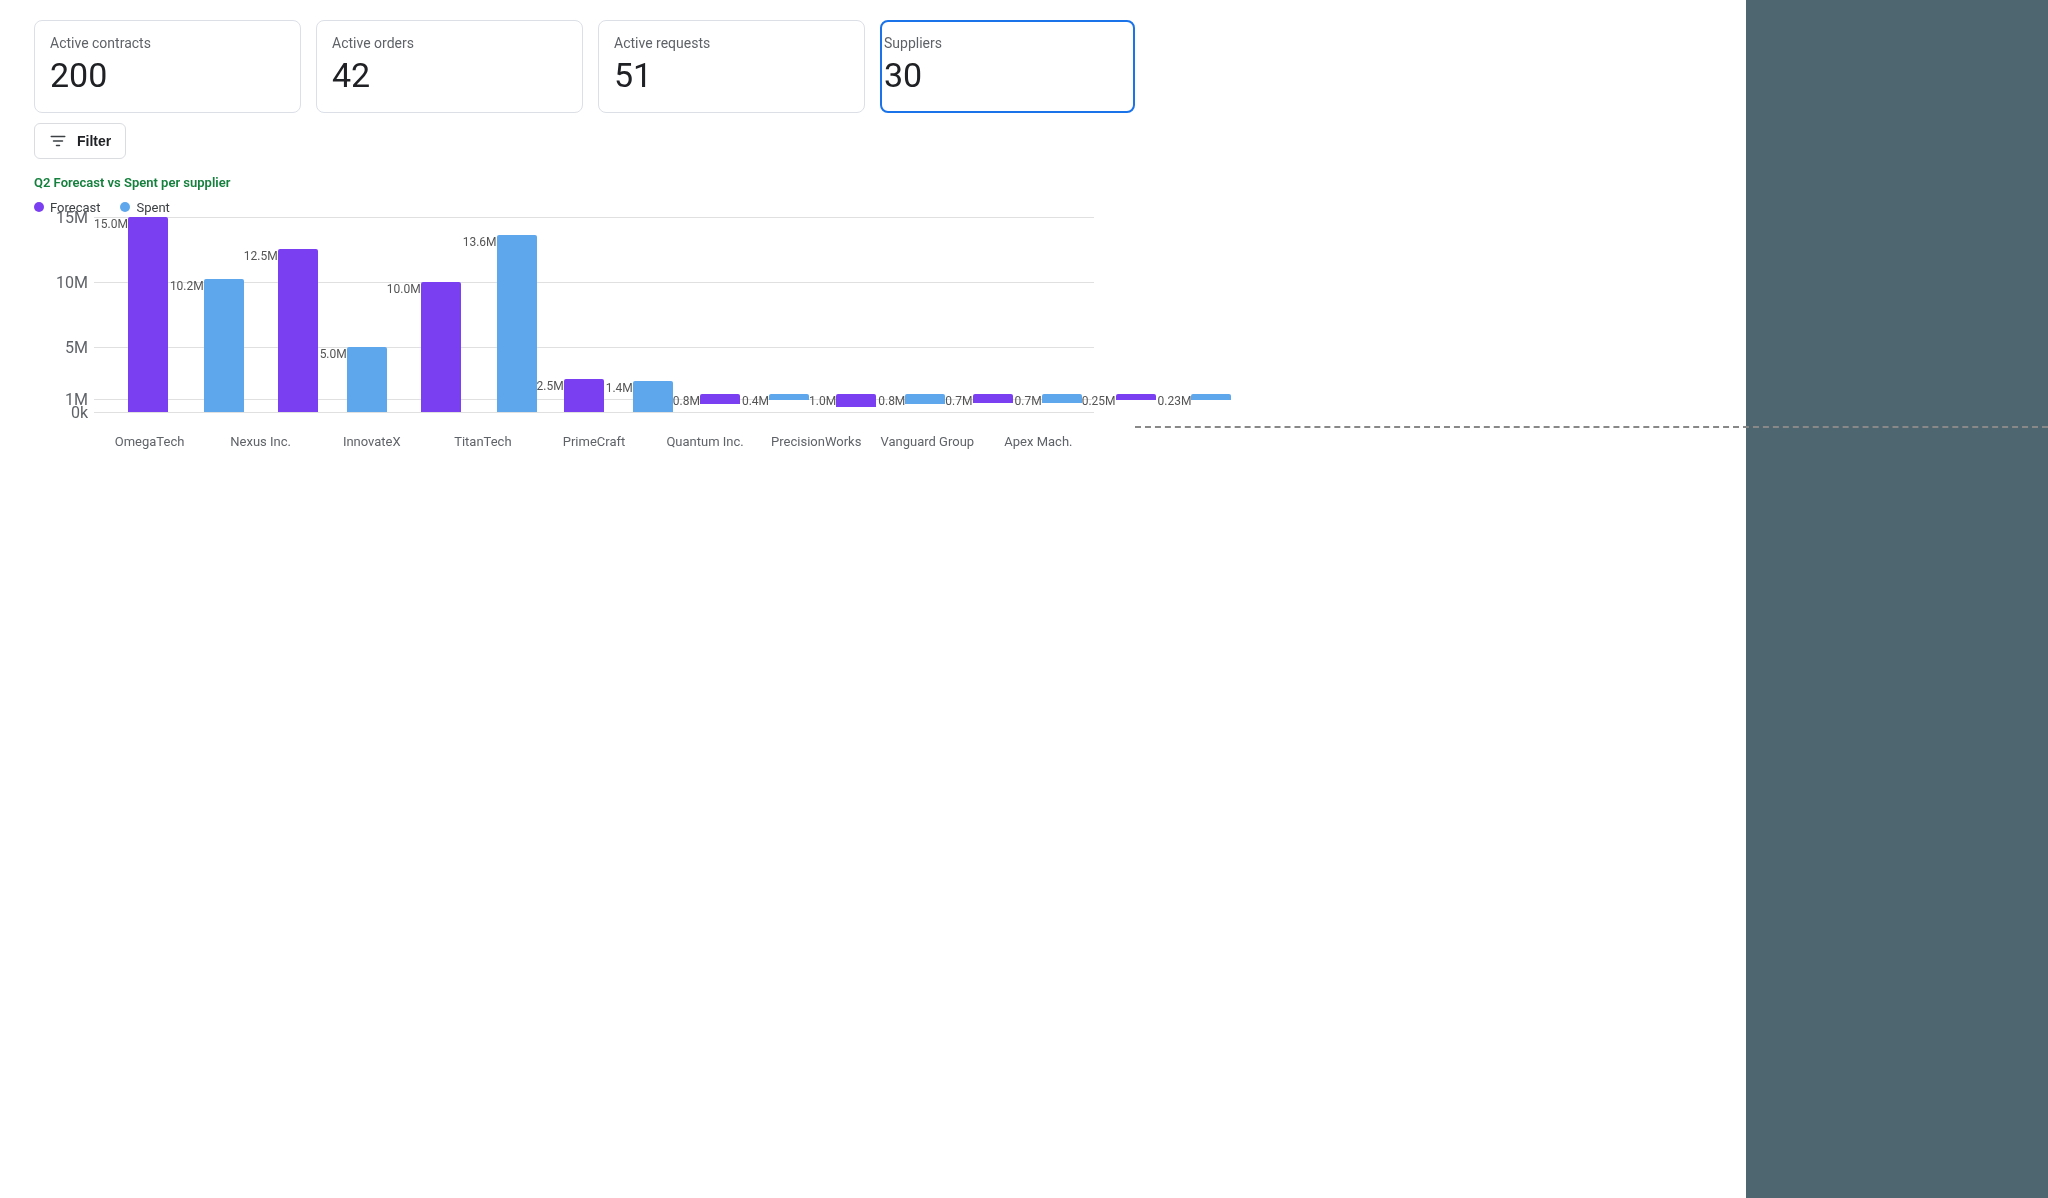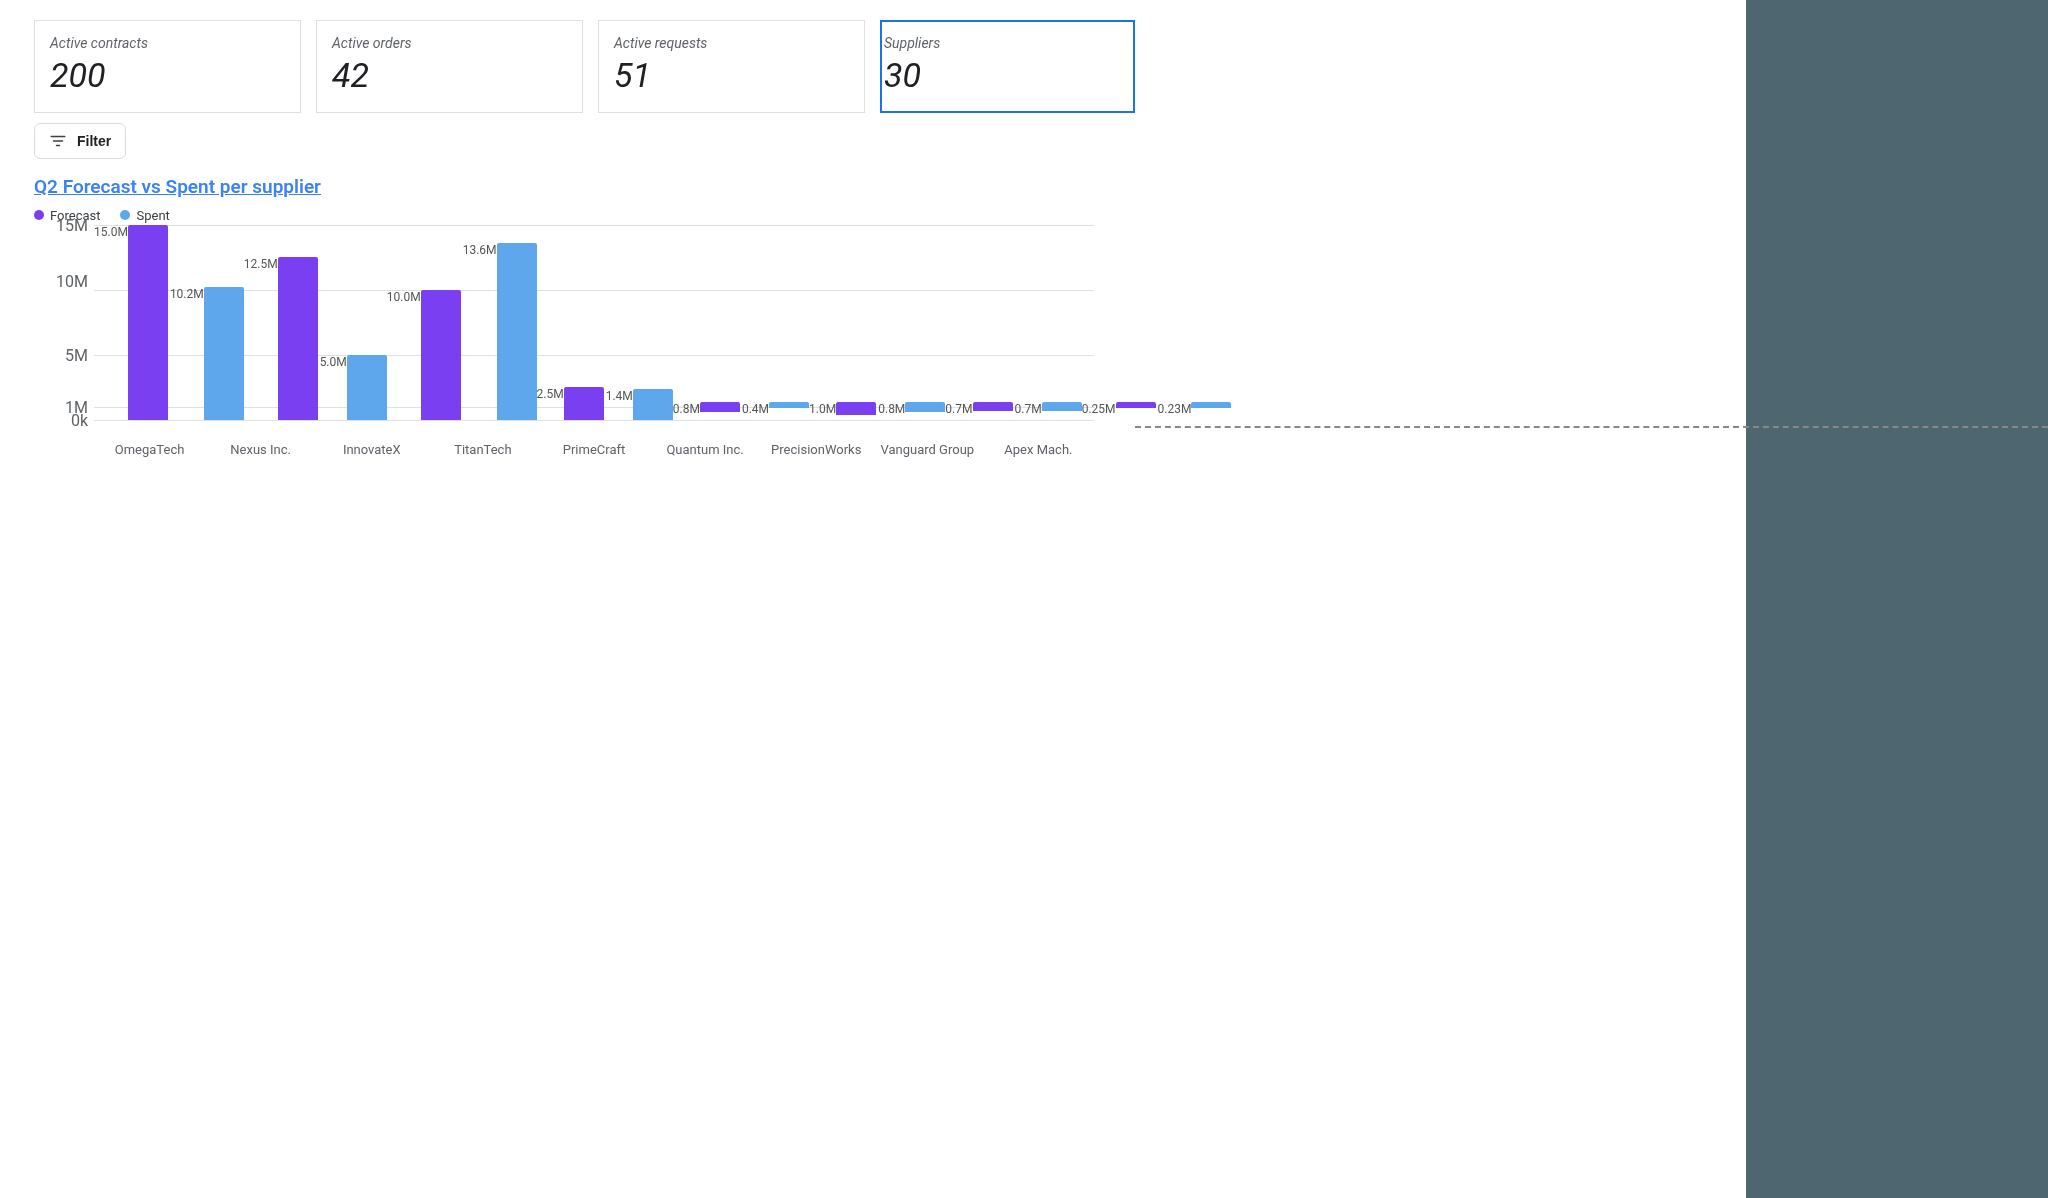--- a/index.html
+++ b/index.html
@@ -18,24 +18,23 @@
     padding: 20px 0 0 34px;
   }
   .kpi-row {
     display: flex;
     gap: 15px;
     margin-bottom: 10px;
   }
   .kpi-card {
     flex: 1 1 0;
     border: 1px solid #dcdfe6;
-    border-radius: 0;
+    border-radius: 8px;
     padding: 14px 15px 16px 15px;
     cursor: pointer;
-    font-style: italic;
   }
   .kpi-card.active {
     border: 2px solid #1a73e8;
     padding: 13px 14px 15px 2px;
   }
   .kpi-label {
     font-size: 14px;
     color: #5f6368;
     margin-bottom: 4px;
   }
@@ -57,25 +56,24 @@
     padding: 8px 14px;
     font-size: 14px;
     font-weight: 600;
     color: #202124;
     cursor: pointer;
     text-align: right;
   }
   .filter-btn .icon { width: 18px; height: 18px; }
 
   .chart-title {
-    font-size: 19px;
+    font-size: 13px;
     font-weight: 600;
-    color: #3b82f6;
+    color: #15803d;
     margin: 0 0 10px 0;
-    text-decoration: underline;
   }
   .legend {
     display: flex;
     gap: 20px;
     align-items: center;
     margin-bottom: 2px;
     font-size: 13px;
     color: #3c4043;
   }
   .legend-item { display: inline-flex; align-items: center; gap: 6px; }
@@ -231,21 +229,21 @@
     </span>
     <span class="legend-item">
       <span class="legend-dot" style="background:#5ea7ed"></span>
       <span>Spent</span>
     </span>
   </div>
 
   <div class="chart-wrapper">
     <div class="y-axis" id="y-axis">
         <div class="y-label" style="top: 0px;">15M</div>
-        <div class="y-label" style="top: 56px; text-align: right;">10M</div>
+        <div class="y-label" style="top: 65px; text-align: right;">10M</div>
         <div class="y-label" style="top: 130px;">5M</div>
         <div class="y-label" style="top: 182px;">1M</div>
         <div class="y-label" style="top: 195px;">0k</div>
       </div>
     <div class="plot-area">
       <div id="gridlines">
           <div class="gridline" style="top: 0px;"></div>
           <div class="gridline" style="top: 65px;"></div>
           <div class="gridline" style="top: 130px;"></div>
           <div class="gridline" style="top: 182px;"></div>

